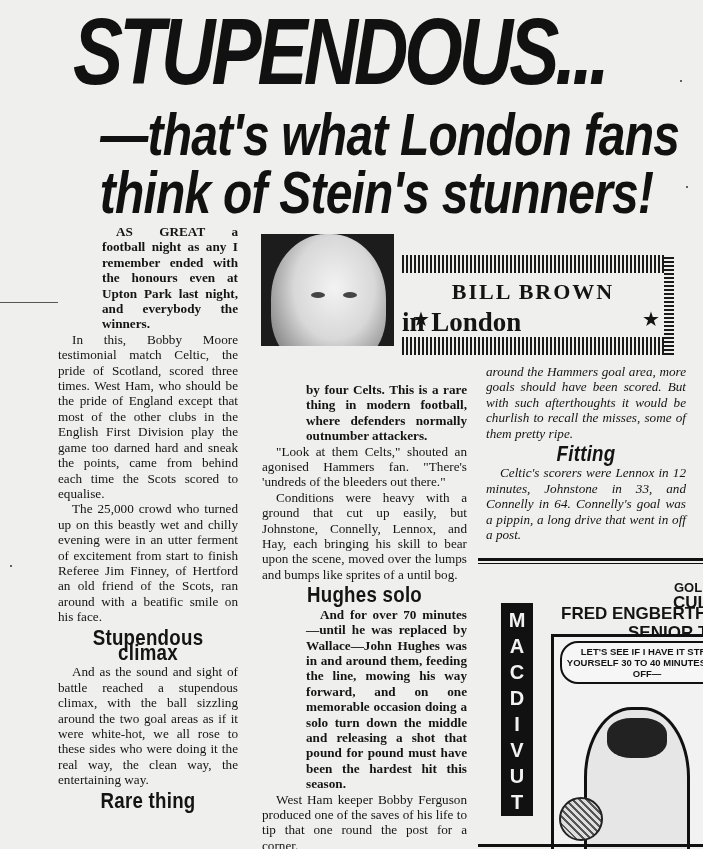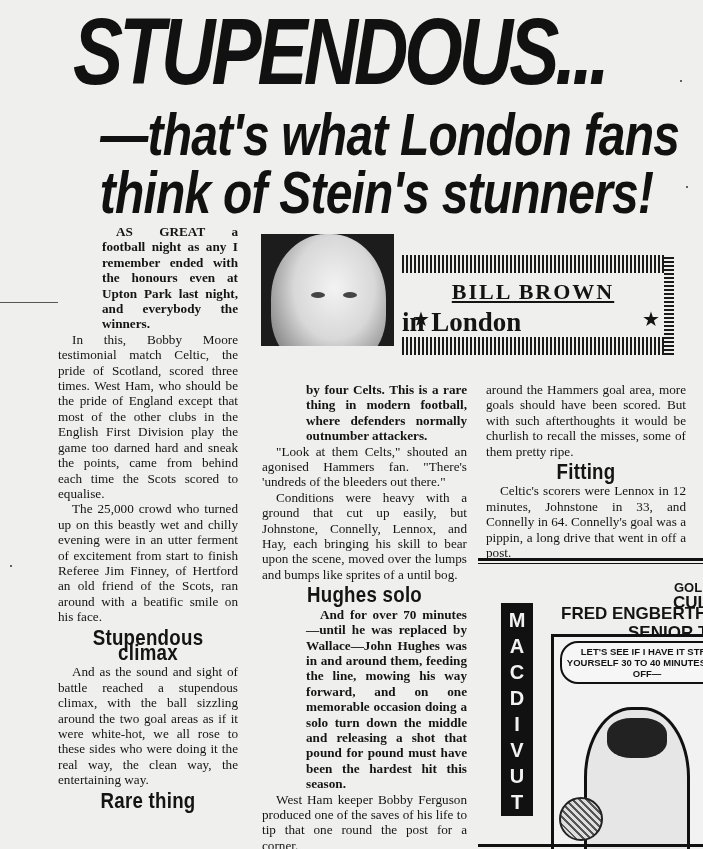--- a/index.html
+++ b/index.html
@@ -16,21 +16,21 @@
   }
   .hl1 { top:-2px; font-size:94px; letter-spacing:-5px; transform:scaleX(0.80); left:-12px; }
   .hl2 { top:100px; font-size:60px; letter-spacing:-1px; transform:scaleX(0.80); left:30px; }
   .hl3 { top:158px; font-size:60px; letter-spacing:-1px; transform:scaleX(0.80); left:25px; }
 
   .col { position:absolute; font-size:13.2px; line-height:15.4px; text-align:justify; }
   .col p { margin:0; text-indent:14px; }
   .col p.bold { font-weight:bold;margin-left:44px; }
   .col1 { left:58px; top:224px; width:180px; }
   .col2 { left:262px; top:382px; width:205px; }
-  .col3 { left:486px; top:382px; width:200px; }
+  .col3 { left:486px; top:364px; width:200px;font-style:italic; }
   .sub {
     font-family:"Liberation Sans", sans-serif; font-weight:bold;
     font-size:19px; text-align:center; margin:5px 0 4px 0;
     transform:scaleX(0.85); letter-spacing:0.3px;
   }
   .sub.big { font-size:22px; }
 
   .photo {
     position:absolute; left:261px; top:234px; width:133px; height:112px;
     background:#1c1c1c; overflow:hidden;
@@ -50,21 +50,21 @@
     background:repeating-linear-gradient(90deg,#1a1a1a 0 2px,#efefed 2px 4px);
   }
   .stripes.top { top:0; }
   .stripes.bot { top:82px; }
   .stripes-side {
     position:absolute; left:262px; top:0; width:10px; height:100px;
     background:repeating-linear-gradient(0deg,#1a1a1a 0 2px,#efefed 2px 4px);
   }
   .by-name {
     position:absolute; top:24px; left:0; width:262px; text-align:center;
-    font-family:"Liberation Serif", serif; font-weight:bold; font-size:22px; letter-spacing:2px;text-decoration:underline;
+    font-family:"Liberation Serif", serif; font-weight:bold; font-size:22px; letter-spacing:2px;
   }
   .by-loc {
     position:absolute; top:52px; left:0; width:262px; text-align:left;
     font-family:"Liberation Serif", serif; font-weight:bold; font-size:27px;
   }
   .star { position:absolute; top:52px; font-size:20px; }
   .star.l { left:10px; } .star.r { left:240px; }
 
   .rule { position:absolute; background:#111; }
 

